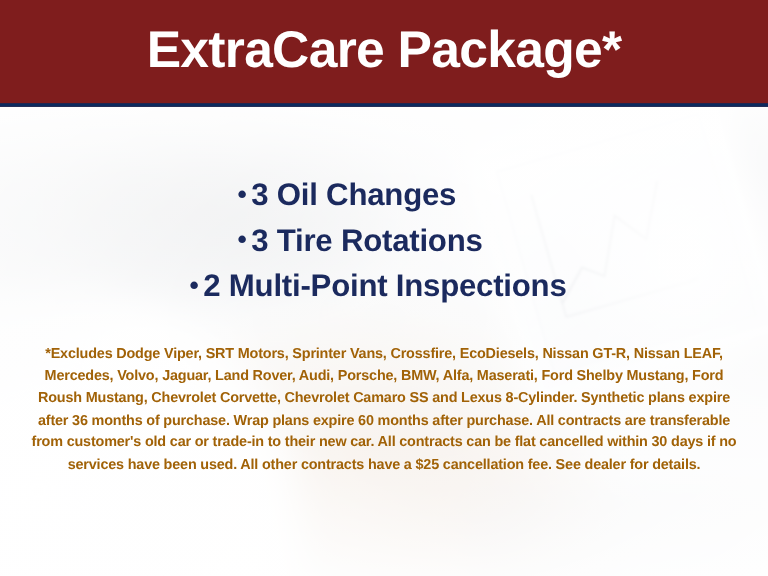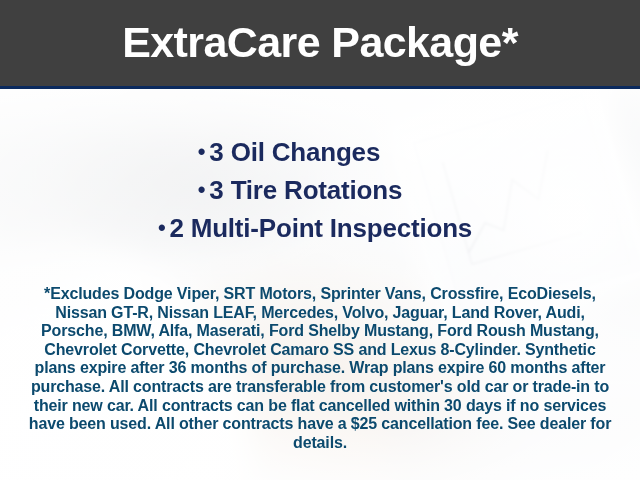--- a/index.html
+++ b/index.html
@@ -159,21 +159,21 @@
         rgba(255,255,255,0.58) 60%,
         rgba(255,255,255,0.74) 100%);
   }
 
   
   .banner {
     position: absolute;
     left: 0; top: 0;
     width: 640px;
     height: 89px;
-    background: #404040;
+    background: #7f1d1d;
     border-bottom: 3px solid #0b2a5e;
     box-sizing: border-box;
     display: flex;
     align-items: center;
     justify-content: center;
     z-index: 4;
   }
   .banner-title {
     color: #ffffff;
     font-family: "Liberation Sans", sans-serif;
@@ -194,21 +194,21 @@
     height: 391px;
     z-index: 5;
   }
 
   .benefits {
     list-style: none;
     margin: 0;
     padding: 0;
     position: absolute;
     left: 0;
-    top: 44px;
+    top: 54px;
     width: 640px;
     text-align: center;
   }
   .benefit-item {
     color: #1b2a5e;
     font-family: "Liberation Sans", sans-serif;
     font-weight: bold;
     font-size: 26px;
     line-height: 38px;
     letter-spacing: -0.2px;
@@ -222,24 +222,24 @@
   .benefit-item.b1 { padding-right: 62px; }
   .benefit-item.b2 { padding-right: 40px; }
   .benefit-item.b3 { padding-right: 10px; }
 
   .disclaimer {
     position: absolute;
     left: 24px;
     right: 24px;
     top: 196px;
     margin: 0;
-    color: #0c4a6e;
+    color: #a16207;
     font-family: "Liberation Sans", sans-serif;
     font-weight: bold;
-    font-size: 16px;
+    font-size: 12px;
     line-height: 18.6px;
     letter-spacing: -0.15px;
     text-align: center;
   }
 </style>
 </head>
 <body>
 
 <div id="ad-root">
 

